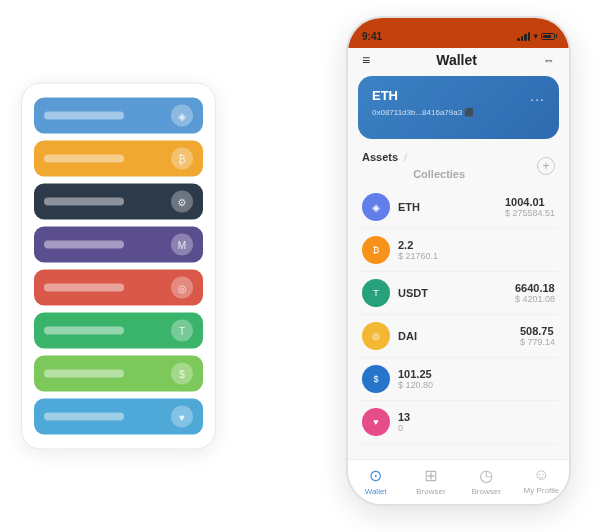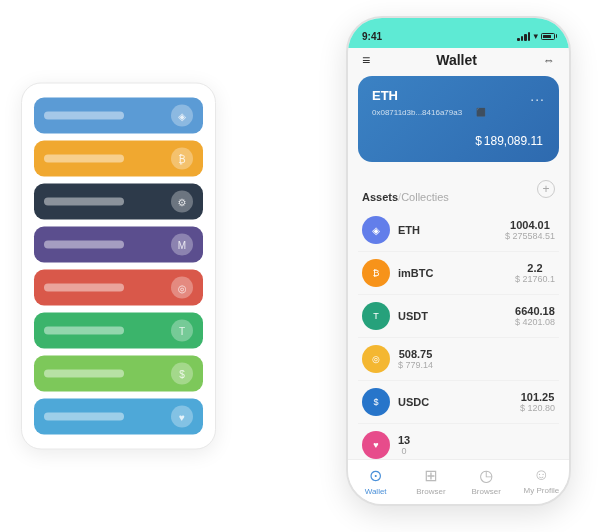--- a/index.html
+++ b/index.html
@@ -89,21 +89,21 @@
       background: #f8f8f8;
       border-radius: 36px;
       border: 2px solid #e0e0e0;
       box-shadow: 0 8px 30px rgba(0,0,0,0.12);
       overflow: hidden;
       display: flex;
       flex-direction: column;
     }
 
     .phone-notch {
-      background: #5eead4;
+      background: #c2410c;
       height: 30px;
       display: flex;
       align-items: center;
       justify-content: space-between;
       padding: 6px 14px 0;
       flex-shrink: 0;
     }
 
     .status-time {
       font-size: 10px;
@@ -217,21 +217,21 @@
       color: rgba(255,255,255,0.8);
       letter-spacing: 1px;
     }
 
     .eth-card-address {
       font-size: 8px;
       color: rgba(255,255,255,0.75);
       margin-bottom: 10px;
       display: flex;
       align-items: center;
-      gap: 14px;
+      gap: 2px;
     }
 
     .eth-card-balance {
       font-size: 20px;
       font-weight: 700;
       color: white;
       text-align: right;
     }
 
     .eth-card-balance span {
@@ -244,33 +244,33 @@
     .assets-header {
       display: flex;
       align-items: center;
       justify-content: space-between;
       padding: 4px 14px 6px;
       flex-shrink: 0;
     }
 
     .assets-tabs {
       display: flex;
-      gap: 0;
-      align-items: flex-end;
+      gap: 6px;
+      align-items: flex-start;
     }
 
     .assets-tab {
       font-size: 11px;
       font-weight: 600;
       color: #333;
     }
 
     .assets-tab.inactive {
       color: #aaa;
-      font-weight: 400;
+      font-weight: 700;
       margin-top: 17px;
     }
 
     .assets-divider {
       font-size: 11px;
       color: #ccc;
     }
 
     .assets-add {
       width: 18px;
@@ -312,21 +312,21 @@
     }
 
     .asset-name {
       font-size: 11px;
       font-weight: 600;
       color: #333;
       flex: 1;
     }
 
     .asset-amounts {
-      text-align: center;
+      text-align: left;
     }
 
     .asset-primary {
       font-size: 11px;
       font-weight: 600;
       color: #333;
     }
 
     .asset-secondary {
       font-size: 9px;
@@ -438,23 +438,20 @@
 
     <div class="eth-card">
       <div class="eth-card-top">
         <span class="eth-card-name">ETH</span>
         <span class="eth-card-more">...</span>
       </div>
       <div class="eth-card-address">
         <span>0x08711d3b...8416a79a3</span>
         <span>⬛</span>
       </div>
-      <div class="eth-card-balance">
-        <span>$</span><span>189,089.11</span>
-      </div>
     </div>
 
     <div class="assets-header">
       <div class="assets-tabs">
         <span class="assets-tab">Assets</span>
         <span class="assets-divider">/</span>
         <span class="assets-tab inactive">Collecties</span>
       </div>
       <div class="assets-add">+</div>
     </div>
@@ -465,47 +462,46 @@
         <div class="asset-icon icon-eth">◈</div>
         <span class="asset-name">ETH</span>
         <div class="asset-amounts">
           <div class="asset-primary">1004.01</div>
           <div class="asset-secondary">$ 275584.51</div>
         </div>
       </div>
 
       <div class="asset-item">
         <div class="asset-icon icon-imbtc">₿</div>
-        <span class="asset-name">imBTC</span>
         <div class="asset-amounts">
           <div class="asset-primary">2.2</div>
           <div class="asset-secondary">$ 21760.1</div>
         </div>
       </div>
 
       <div class="asset-item">
         <div class="asset-icon icon-usdt">T</div>
         <span class="asset-name">USDT</span>
         <div class="asset-amounts">
           <div class="asset-primary">6640.18</div>
           <div class="asset-secondary">$ 4201.08</div>
         </div>
       </div>
 
       <div class="asset-item">
         <div class="asset-icon icon-dai">◎</div>
+        <span class="asset-name">DAI</span>
         <div class="asset-amounts">
           <div class="asset-primary">508.75</div>
           <div class="asset-secondary">$ 779.14</div>
         </div>
       </div>
 
       <div class="asset-item">
         <div class="asset-icon icon-usdc">$</div>
-        <span class="asset-name">USDC</span>
         <div class="asset-amounts">
           <div class="asset-primary">101.25</div>
           <div class="asset-secondary">$ 120.80</div>
         </div>
       </div>
 
       <div class="asset-item">
         <div class="asset-icon icon-tft">♥</div>
         <div class="asset-amounts">
           <div class="asset-primary">13</div>

